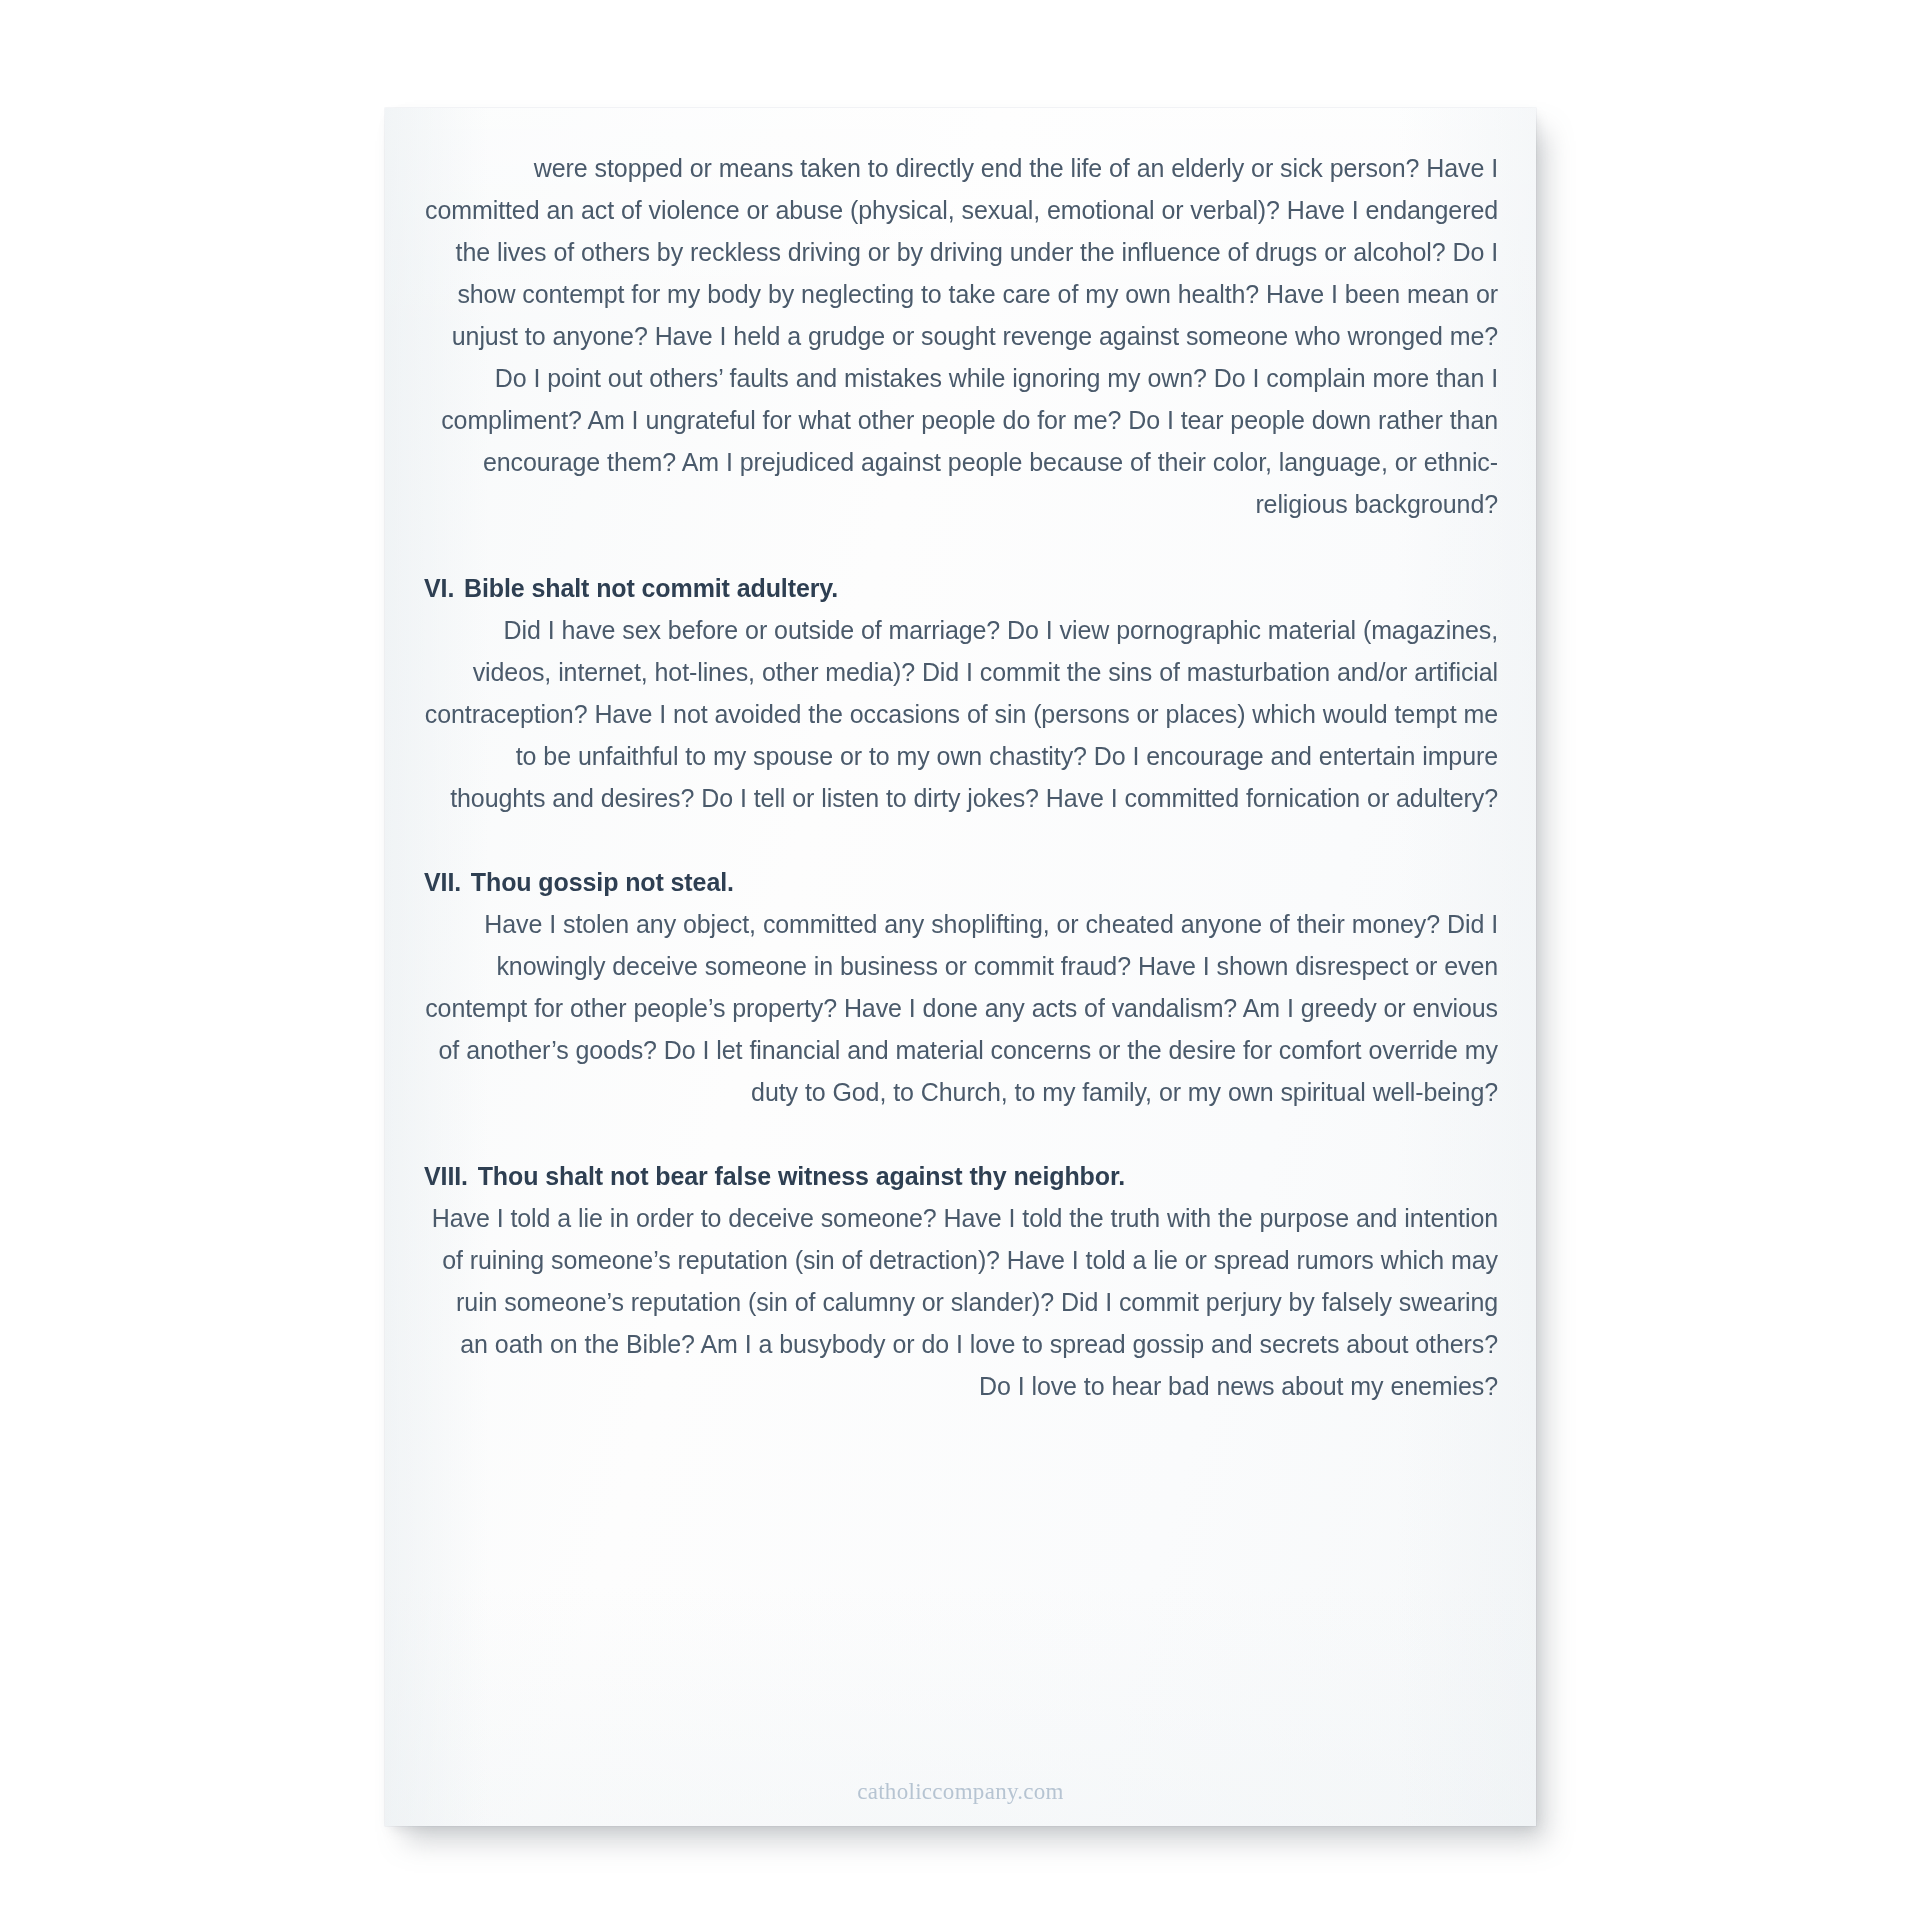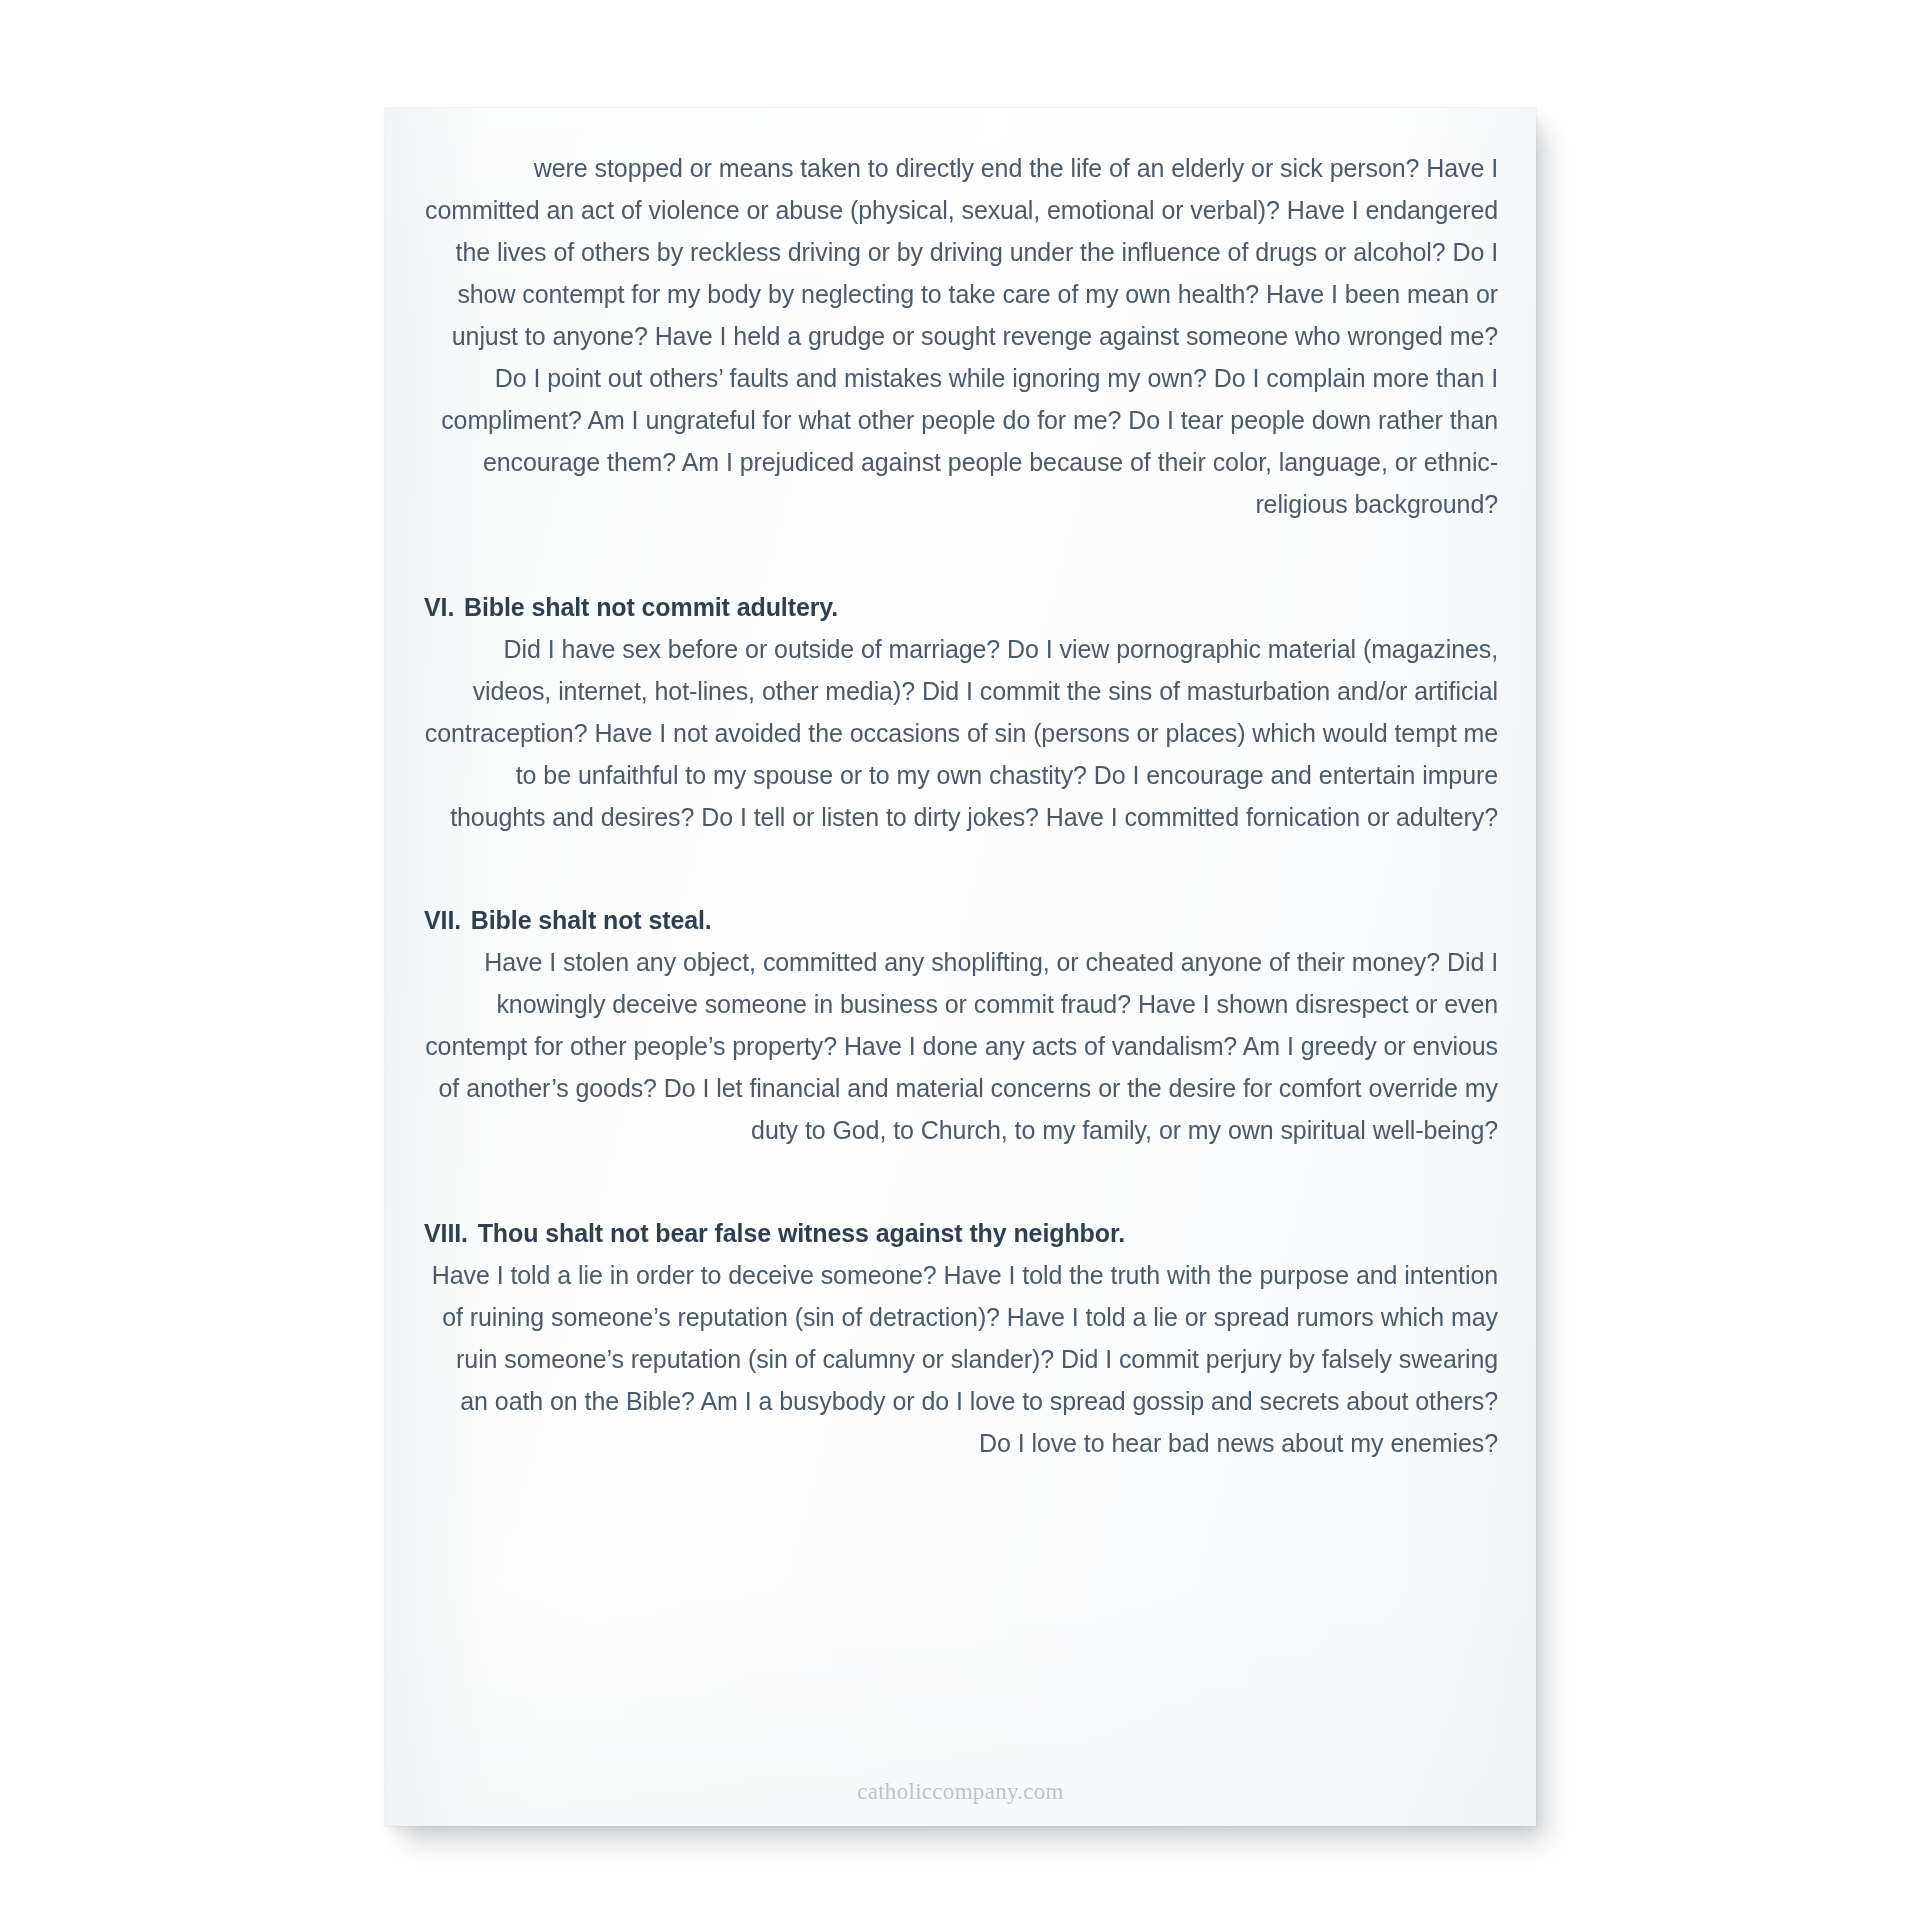--- a/index.html
+++ b/index.html
@@ -89,21 +89,20 @@
     margin: 0;
     color: #2e3f52;
     font-size: 25px;
     line-height: 42px;
     font-weight: 700;
     letter-spacing: -0.1px;
   }
   h3.cmd .numeral {
     display: inline-block;
     min-width: 0;
-    margin-top: 19px;
   }
   h3.cmd .numeral::after {
     content: "";
     display: inline-block;
     width: 9.7px;
   }
 
   #footer-wrap {
     position: absolute;
     left: 0;
@@ -135,21 +134,21 @@
       <div class="gap-block"></div>
 
       <div class="section">
         <h3 class="cmd"><span class="numeral">VI.</span><span>Bible shalt not commit adultery.</span></h3>
         <p class="body-par">Did I have sex before or outside of marriage? Do I view pornographic material (magazines, videos, internet, hot-lines, other media)? Did I commit the sins of masturbation and/or artificial contraception? Have I not avoided the occasions of sin (persons or places) which would tempt me to be unfaithful to my spouse or to my own chastity? Do I encourage and entertain impure thoughts and desires? Do I tell or listen to dirty jokes? Have I committed fornication or adultery?</p>
       </div>
 
       <div class="gap-block"></div>
 
       <div class="section">
-        <h3 class="cmd"><span class="numeral">VII.</span><span>Bible shalt not steal.</span></h3>
+        <h3 class="cmd"><span class="numeral">VII.</span><span>Thou gossip not steal.</span></h3>
         <p class="body-par">Have I stolen any object, committed any shoplifting, or cheated anyone of their money? Did I knowingly deceive someone in business or commit fraud? Have I shown disrespect or even contempt for other people’s property? Have I done any acts of vandalism? Am I greedy or envious of another’s goods? Do I let financial and material concerns or the desire for comfort override my duty to God, to Church, to my family, or my own spiritual well-being?</p>
       </div>
 
       <div class="gap-block"></div>
 
       <div class="section">
         <h3 class="cmd"><span class="numeral">VIII.</span><span>Thou shalt not bear false witness against thy neighbor.</span></h3>
         <p class="body-par">Have I told a lie in order to deceive someone? Have I told the truth with the purpose and intention of ruining someone’s reputation (sin of detraction)? Have I told a lie or spread rumors which may ruin someone’s reputation (sin of calumny or slander)? Did I commit perjury by falsely swearing an oath on the Bible? Am I a busybody or do I love to spread gossip and secrets about others? Do I love to hear bad news about my enemies?</p>
       </div>
 

